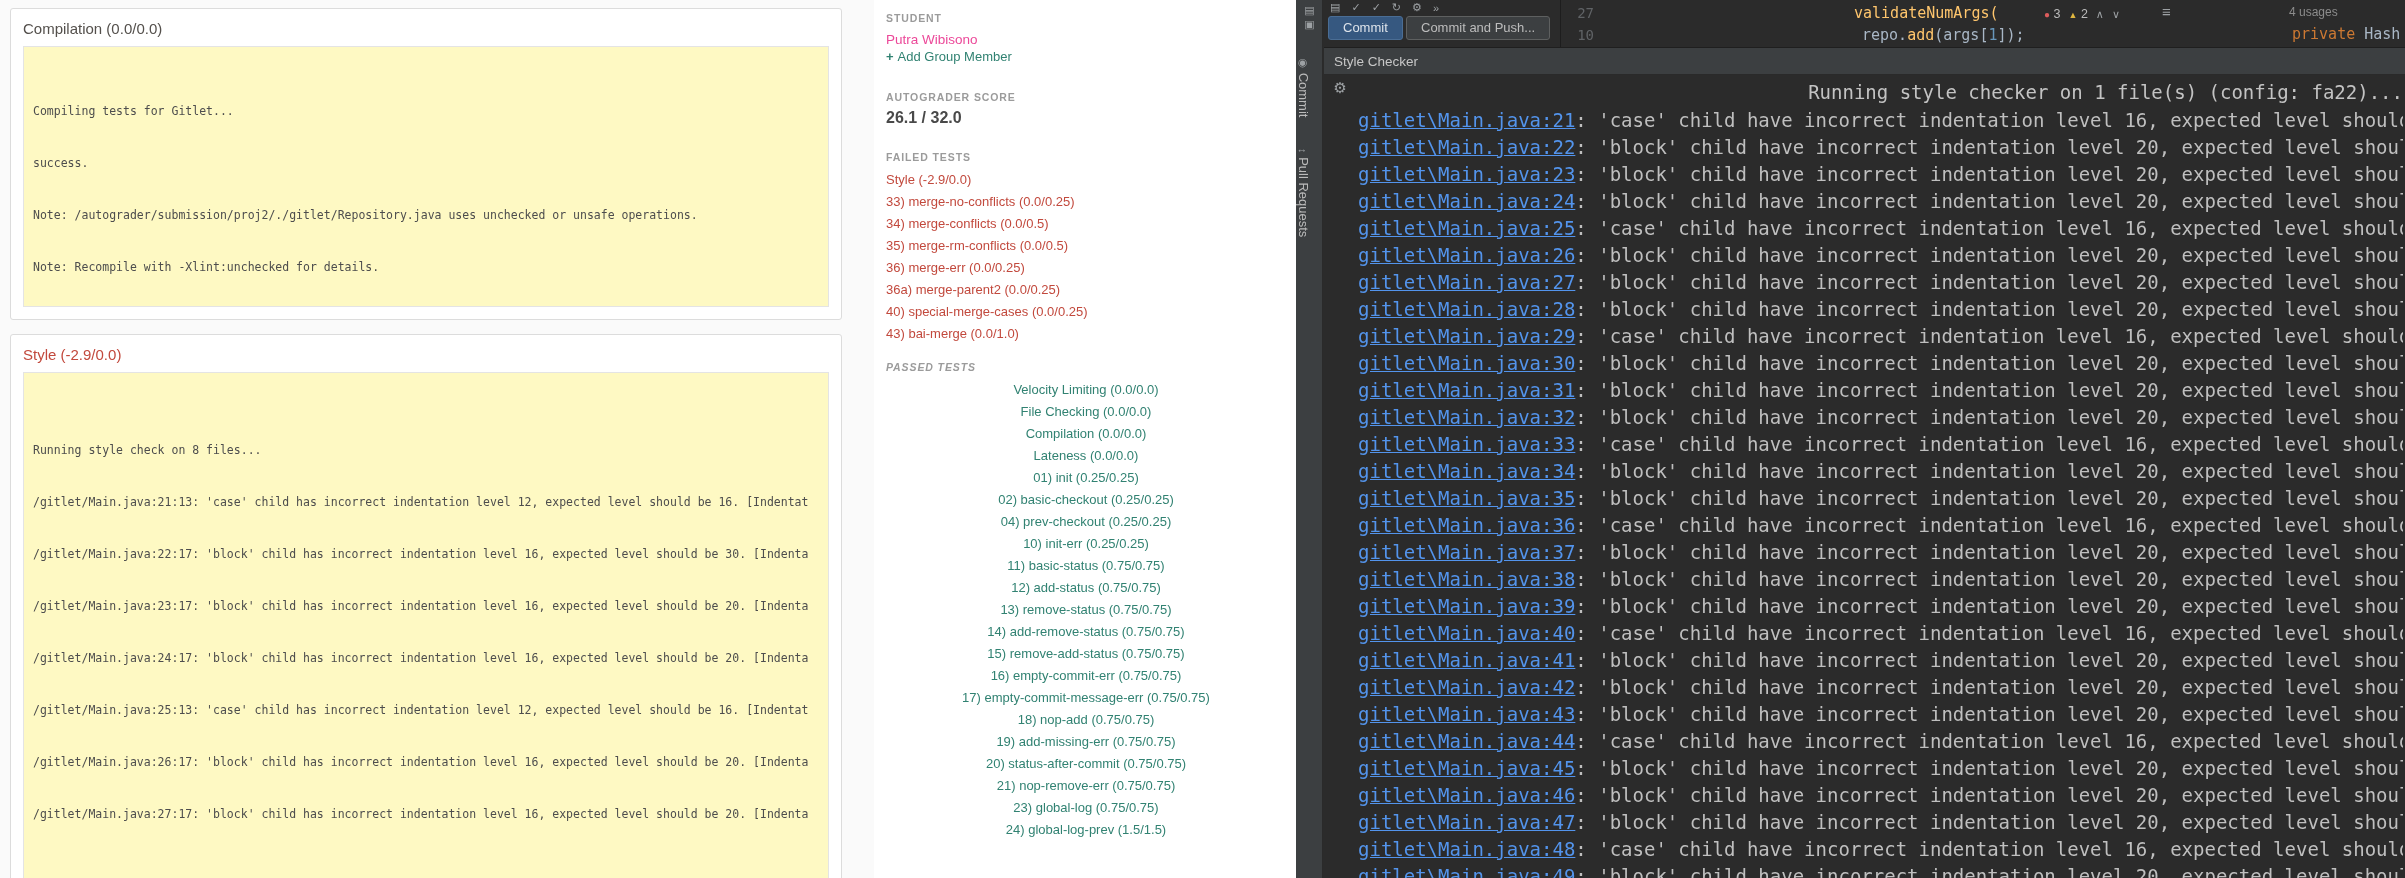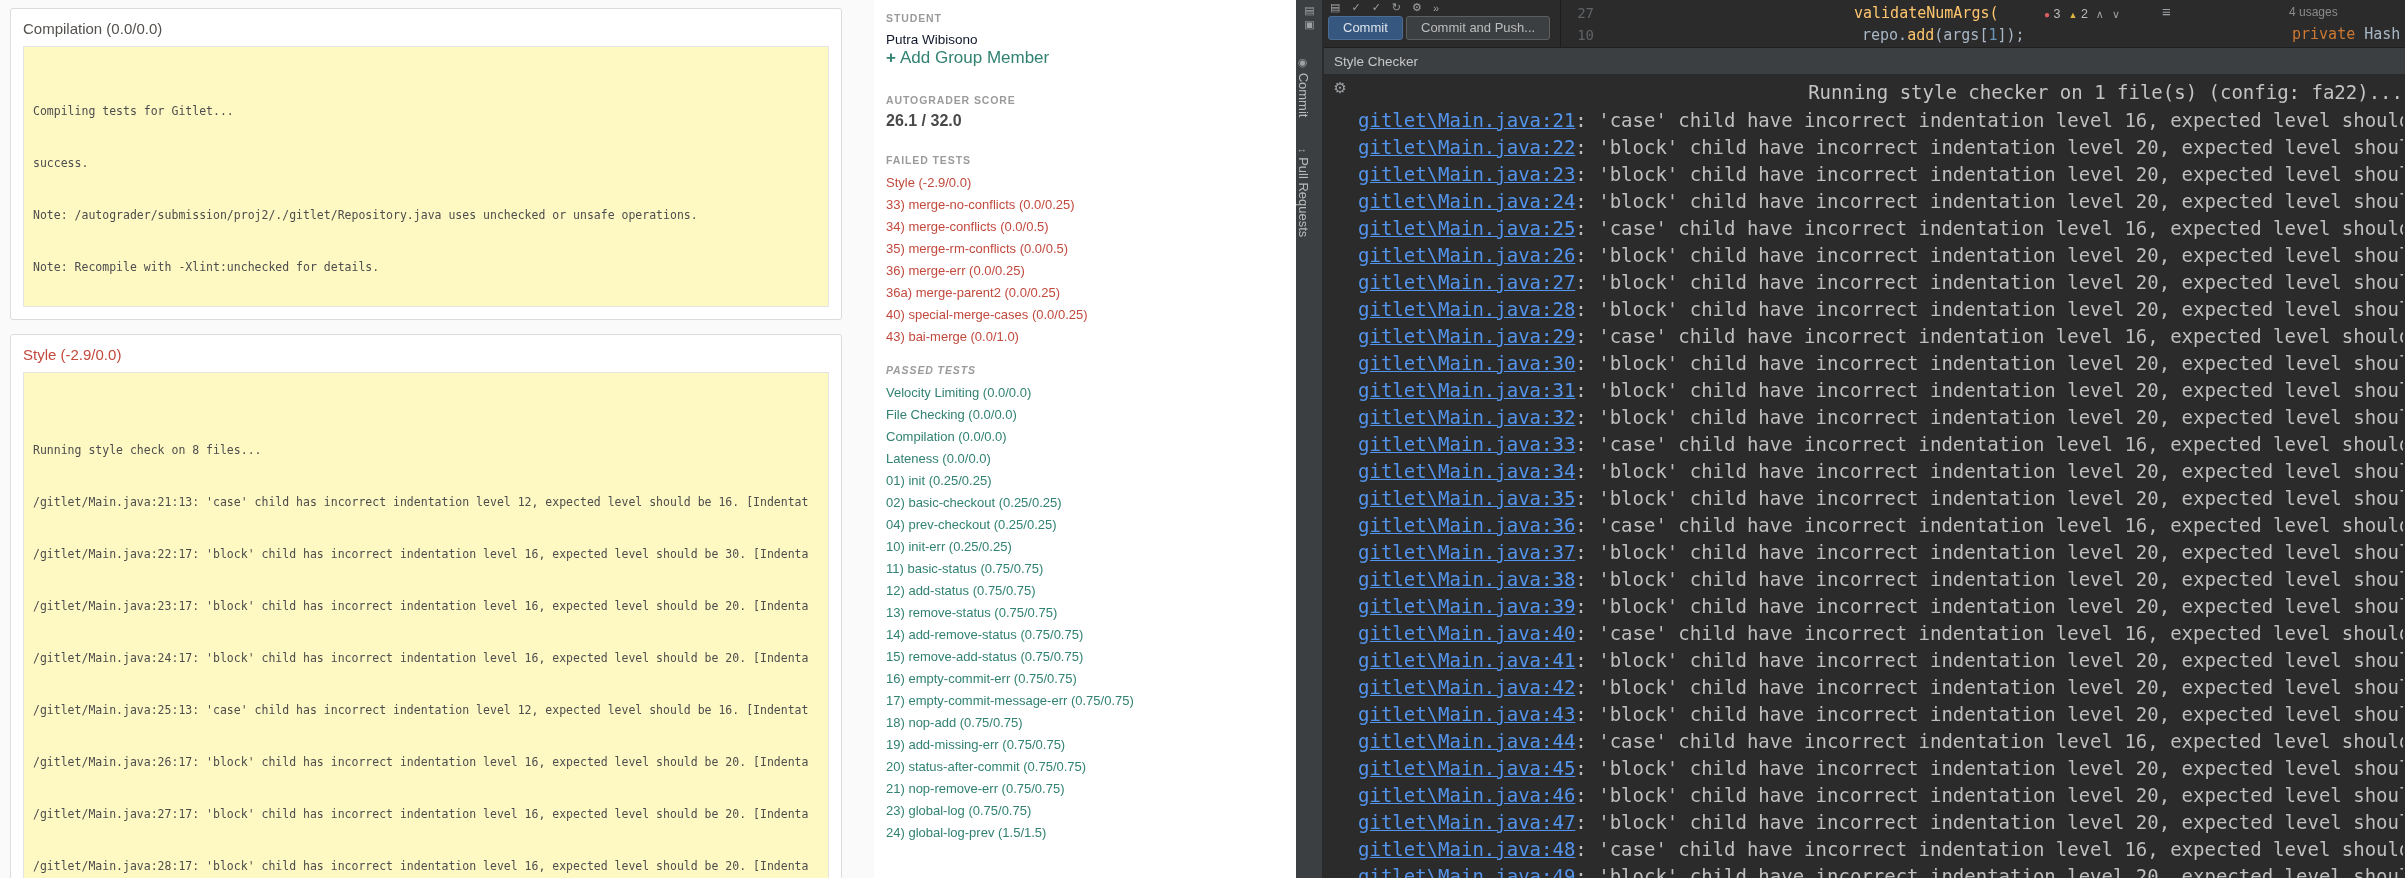--- a/index.html
+++ b/index.html
@@ -14,31 +14,31 @@
   .card-title.failed { color:var(--failed-red,#c2493d); }
   .code-block { margin:0 12px 12px; background:#fef9c3; border:1px solid #e4e4e4; padding:6px 9px;
                 font-family:"DejaVu Sans Mono", monospace; font-size:11.5px; line-height:13px;
                 color:#4d4d4d; white-space:pre; overflow:hidden; position:relative; }
   .code-block.tall { height:690px; padding-bottom:20px; }
   .code-line { height:13px; white-space:pre; }
 
   
   .sidebar { width:422px; height:878px; background:#fff; padding:12px 10px 0 12px; overflow:hidden; flex:none; }
   .side-label { font-size:10.5px; font-weight:700; color:#9b9b9b; letter-spacing:0.9px; }
-  .student-name { font-size:13.5px; color:#0f172a; margin-top:8px; }
-  .add-member { display:inline-block; font-size:17px; color:var(--passed-teal,#318272); margin-top:1px; text-decoration:none; }
+  .student-name { font-size:13.5px; color:#ec4899; margin-top:8px; }
+  .add-member { display:inline-block; font-size:13px; color:var(--passed-teal,#318272); margin-top:1px; text-decoration:none; }
   .add-member .plus-icon { font-weight:700; margin-right:4px; }
   .lbl-score { margin-top:26px; }
   .score-value { font-size:16px; font-weight:700; color:#494949; margin-top:6px; }
   .lbl-failed { margin-top:24px; }
   .lbl-passed { margin-top:16px;font-style:italic; }
   .test-list { margin-top:6px; }
   .test-list a { display:block; font-size:13px; line-height:22px; text-decoration:none; white-space:nowrap; }
   .failed-list a { color:var(--failed-red,#c2493d); }
-  .passed-list a { color:var(--passed-teal,#318272); }
+  .passed-list a { color:var(--passed-teal,#318272);text-align:center; }
 
   
   .ide { width:1109px; height:878px; position:relative; background:#2b2b2b; overflow:hidden; flex:none; color:#bbb; }
   .stripe { position:absolute; left:0; top:0; bottom:0; width:27px; background:#3c3f41; border-right:1px solid #2a2a2a; }
   .stripe-top-icons { position:absolute; top:3px; left:0; width:27px; text-align:center; color:#9da1a4; font-size:11px; line-height:14px; }
   .stripe-item { position:absolute; left:0; width:27px; writing-mode:vertical-lr; color:#bbbbbb; font-size:13px;
                  text-align:center; cursor:default; }
   .stripe-item .stripe-icon { font-size:11px; color:#9da1a4; }
 
   .ide-top { position:absolute; left:28px; top:0; right:0; height:48px; border-bottom:1px solid #1f1f1f; }
@@ -101,21 +101,20 @@
         <div class="code-line">/gitlet/Main.java:23:17: 'block' child has incorrect indentation level 16, expected level should be 20. [Indenta</div>
       
         <div class="code-line">/gitlet/Main.java:24:17: 'block' child has incorrect indentation level 16, expected level should be 20. [Indenta</div>
       
         <div class="code-line">/gitlet/Main.java:25:13: 'case' child has incorrect indentation level 12, expected level should be 16. [Indentat</div>
       
         <div class="code-line">/gitlet/Main.java:26:17: 'block' child has incorrect indentation level 16, expected level should be 20. [Indenta</div>
       
         <div class="code-line">/gitlet/Main.java:27:17: 'block' child has incorrect indentation level 16, expected level should be 20. [Indenta</div>
       
-        <div class="code-line">/gitlet/Main.java:28:17: 'block' child has incorrect indentation level 16, expected level should be 20. [Indenta</div>
       
         
       
         
       
         
       
         
       
         

